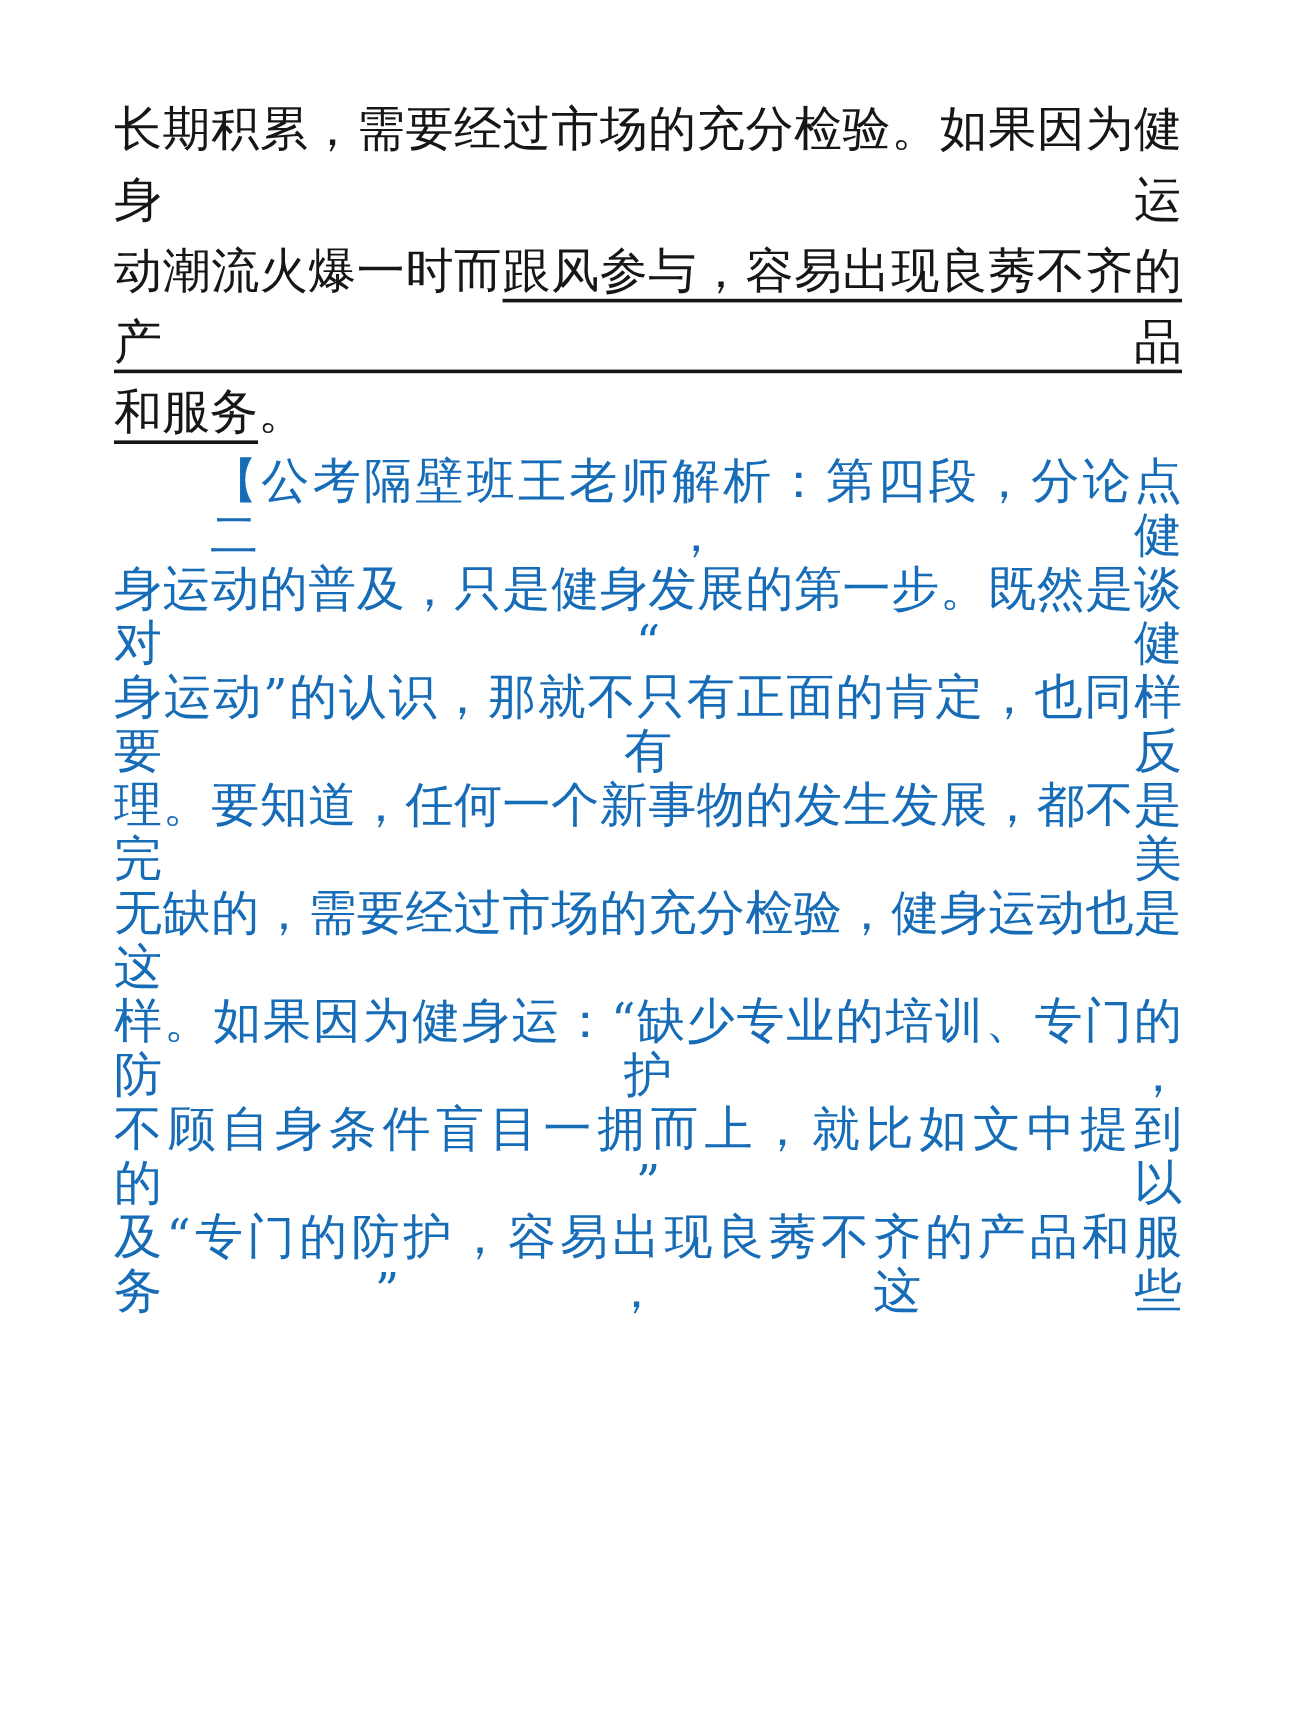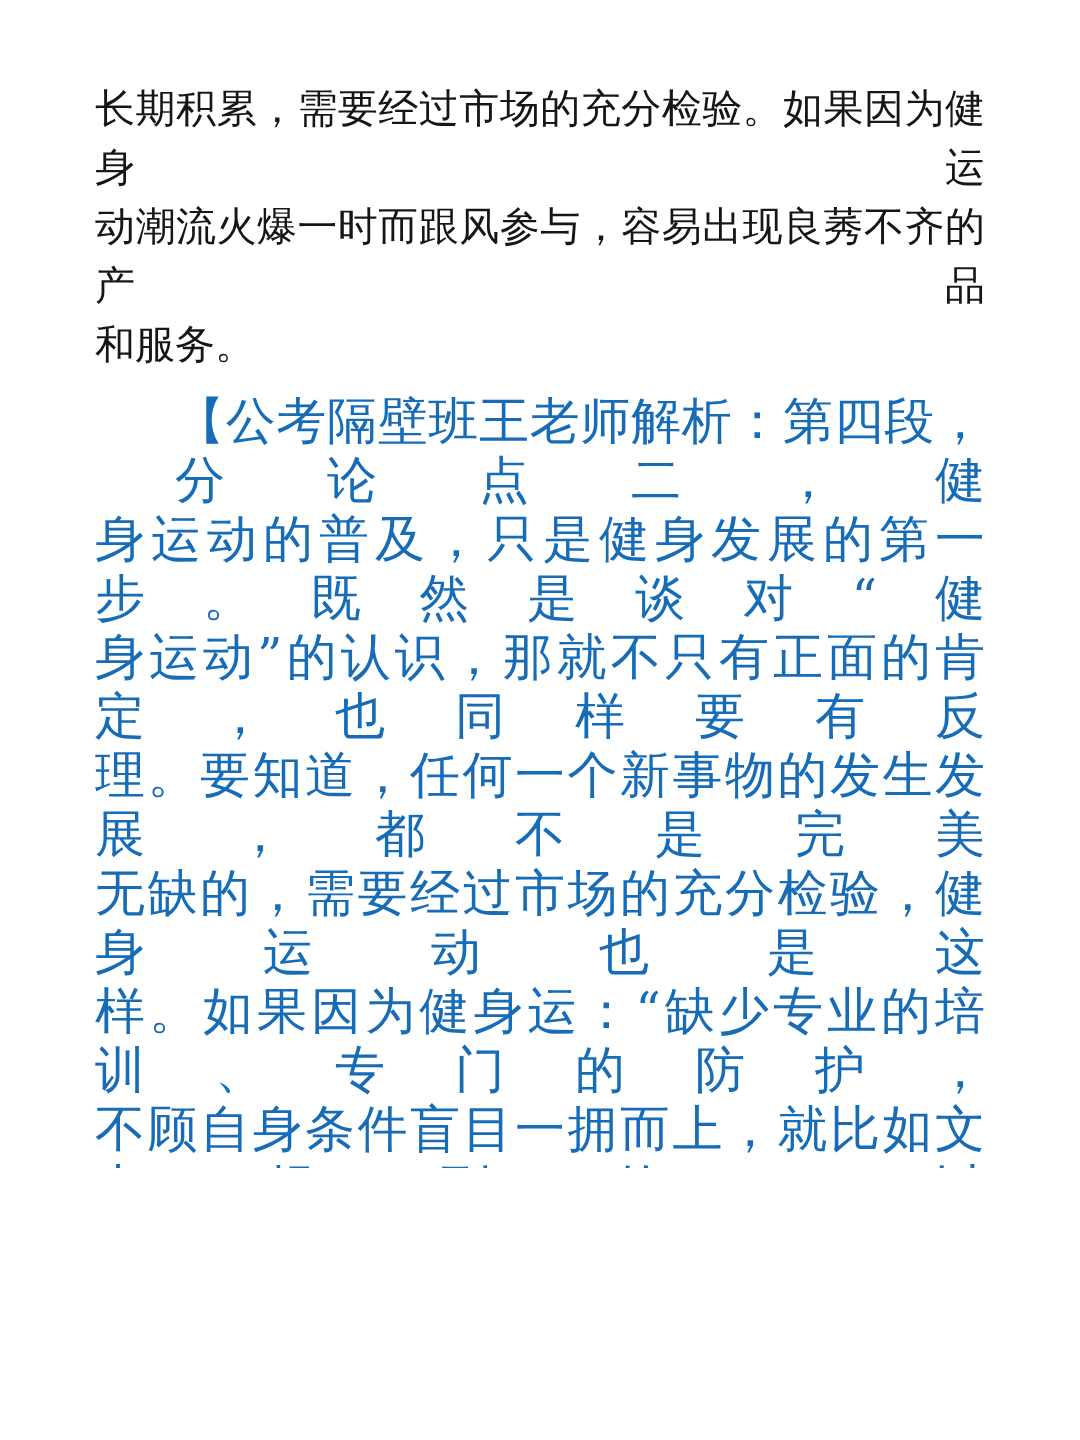--- a/index.html
+++ b/index.html
@@ -21,33 +21,34 @@
     left: 95px;
     width: 890px;
     top: 79px;
   }
   .para-black {
     font-size: 40px;
     line-height: 59px;
     color: #161616;
   }
   .para-blue {
-    margin-top: 18px;
-    font-size: 50px;
-    line-height: 59px;
+    margin-top: 5px;
+    font-size: 40px;
+    line-height: 45px;
     color: var(--accent, #176cb8);
   }
   .line { white-space: nowrap; }
   .just {
     white-space: normal;
     text-align: justify;
     text-align-last: justify;
   }
   .indent2 { padding-left: 80px; }
   .u {
+    text-decoration: underline;
     text-decoration-thickness: 3px;
     text-underline-offset: 10px;
     text-decoration-color: #161616;
   }
   .pagenum {
     position: absolute;
     top: 1228px;
     left: 0;
     width: 1080px;
     text-align: center;

